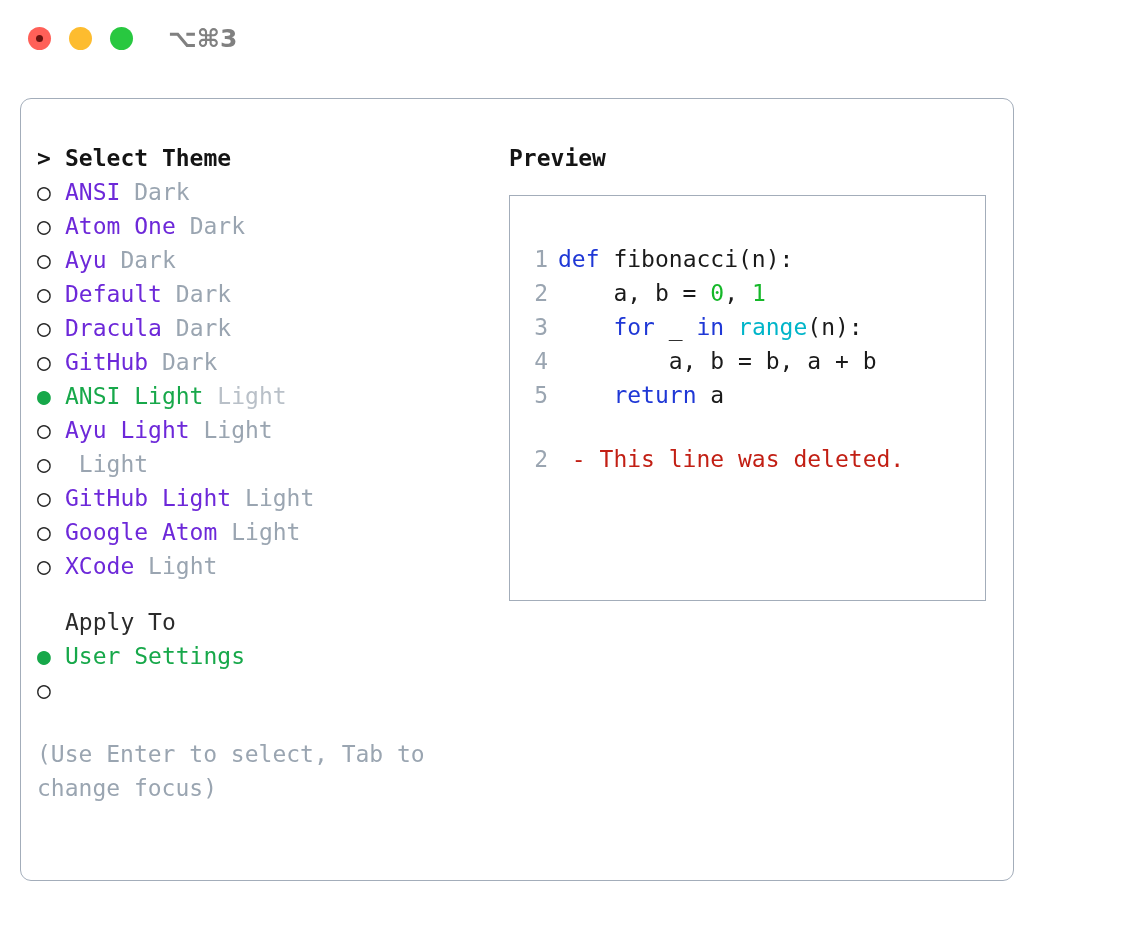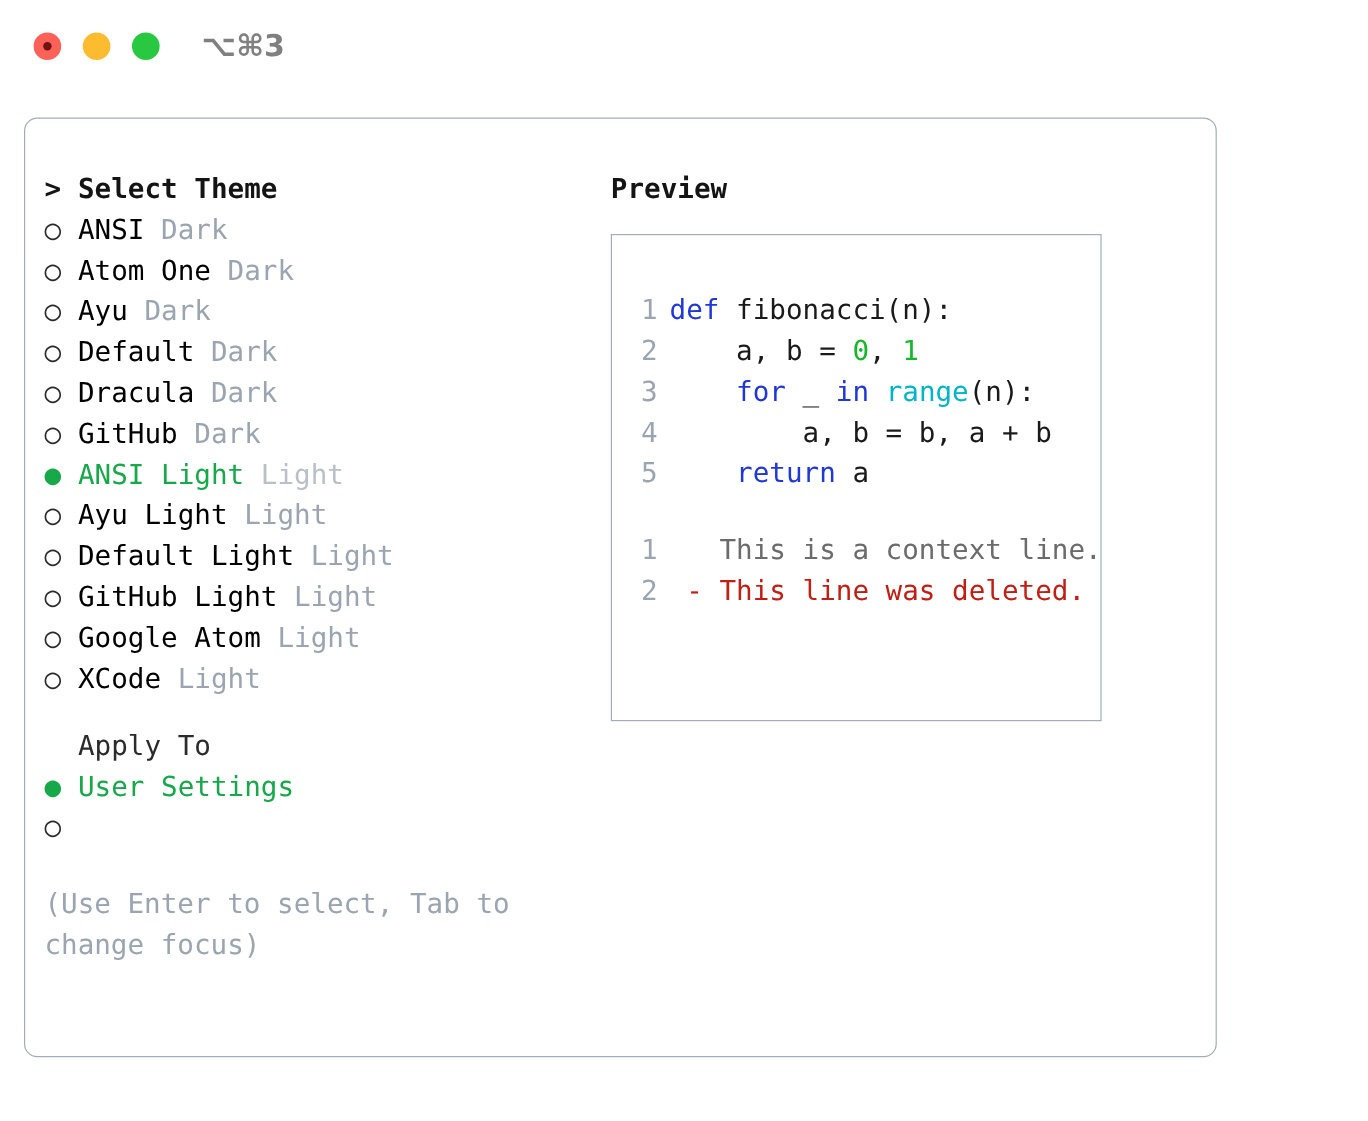--- a/index.html
+++ b/index.html
@@ -99,21 +99,21 @@
   }
   .marker.selected { color: #17a84a; }
   .marker.blank { color: transparent; }
 
   #select-theme-header {
     font-weight: bold;
     color: #141414;
   }
   #select-theme-header .marker { font-weight: bold; color: #141414; }
 
-  .theme-name { color: #000000; }
+  .theme-name { color: #6d28d9; }
   .theme-tag  { color: #9aa5b1; }
   .list-row.is-selected .theme-name { color: #17a84a; }
   .list-row.is-selected .theme-tag  { color: #b9c0c8; }
 
   #apply-to-block { margin-top: 22px; }
   #apply-to-label { color: #2b2b2b; }
   .apply-row .opt-label { color: #2b2b2b; }
   .apply-row.is-selected .opt-label { color: #17a84a; }
 
   #hint-text {
@@ -132,21 +132,21 @@
     width: 500px;
   }
   #preview-title {
     font-size: 23px;
     font-weight: bold;
     color: #141414;
     line-height: 34px;
   }
   #preview-box {
     margin-top: 20px;
-    width: 409px;
+    width: 477px;
     height: 406px;
     border: 1.6px solid #a3adba;
     background: #ffffff;
     padding: 46px 0 16px 14px;
   }
   .code-line {
     font-size: 23px;
     line-height: 34px;
     white-space: pre;
   }
@@ -191,21 +191,21 @@
 
       <div id="theme-list">
           <div class="list-row"><span class="marker">○</span><span class="theme-name">ANSI</span><span> </span><span class="theme-tag">Dark</span></div>
           <div class="list-row"><span class="marker">○</span><span class="theme-name">Atom One</span><span> </span><span class="theme-tag">Dark</span></div>
           <div class="list-row"><span class="marker">○</span><span class="theme-name">Ayu</span><span> </span><span class="theme-tag">Dark</span></div>
           <div class="list-row"><span class="marker">○</span><span class="theme-name">Default</span><span> </span><span class="theme-tag">Dark</span></div>
           <div class="list-row"><span class="marker">○</span><span class="theme-name">Dracula</span><span> </span><span class="theme-tag">Dark</span></div>
           <div class="list-row"><span class="marker">○</span><span class="theme-name">GitHub</span><span> </span><span class="theme-tag">Dark</span></div>
           <div class="list-row is-selected"><span class="marker selected">●</span><span class="theme-name">ANSI Light</span><span> </span><span class="theme-tag">Light</span></div>
           <div class="list-row"><span class="marker">○</span><span class="theme-name">Ayu Light</span><span> </span><span class="theme-tag">Light</span></div>
-          <div class="list-row"><span class="marker">○</span><span class="theme-name">Default Light</span><span> </span><span class="theme-tag">Light</span></div>
+          <div class="list-row"><span class="marker">○</span><span> </span><span class="theme-tag">Light</span></div>
           <div class="list-row"><span class="marker">○</span><span class="theme-name">GitHub Light</span><span> </span><span class="theme-tag">Light</span></div>
           <div class="list-row"><span class="marker">○</span><span class="theme-name">Google Atom</span><span> </span><span class="theme-tag">Light</span></div>
           <div class="list-row"><span class="marker">○</span><span class="theme-name">XCode</span><span> </span><span class="theme-tag">Light</span></div>
         </div>
 
       <div id="apply-to-block">
         <div class="list-row">
           <span class="marker blank">&nbsp;</span>
           <span id="apply-to-label">Apply To</span>
         </div>
@@ -223,20 +223,19 @@
       <div id="preview-box">
         <div id="code-block">
             <div class="code-line"><span class="lineno">1</span><span class="tok-kw">def</span><span class="tok-txt"> fibonacci(n):</span></div>
             <div class="code-line"><span class="lineno">2</span><span class="tok-txt">    a, b = </span><span class="tok-num">0</span><span class="tok-txt">, </span><span class="tok-num">1</span></div>
             <div class="code-line"><span class="lineno">3</span><span class="tok-txt">    </span><span class="tok-kw">for</span><span class="tok-txt"> _ </span><span class="tok-kw">in</span><span class="tok-txt"> </span><span class="tok-fn">range</span><span class="tok-txt">(n):</span></div>
             <div class="code-line"><span class="lineno">4</span><span class="tok-txt">        a, b = b, a + b</span></div>
             <div class="code-line"><span class="lineno">5</span><span class="tok-txt">    </span><span class="tok-kw">return</span><span class="tok-txt"> a</span></div>
           </div>
         <div class="code-gap"></div>
         <div id="diff-block">
-            <div class="code-line"><span class="lineno">1</span><span class="diff-ctx">   This is a context line.</span></div>
             <div class="code-line"><span class="lineno">2</span><span class="diff-del"> - This line was deleted.</span></div>
           </div>
       </div>
     </div>
 
   </div>
 </div>
 
 </body></html>

